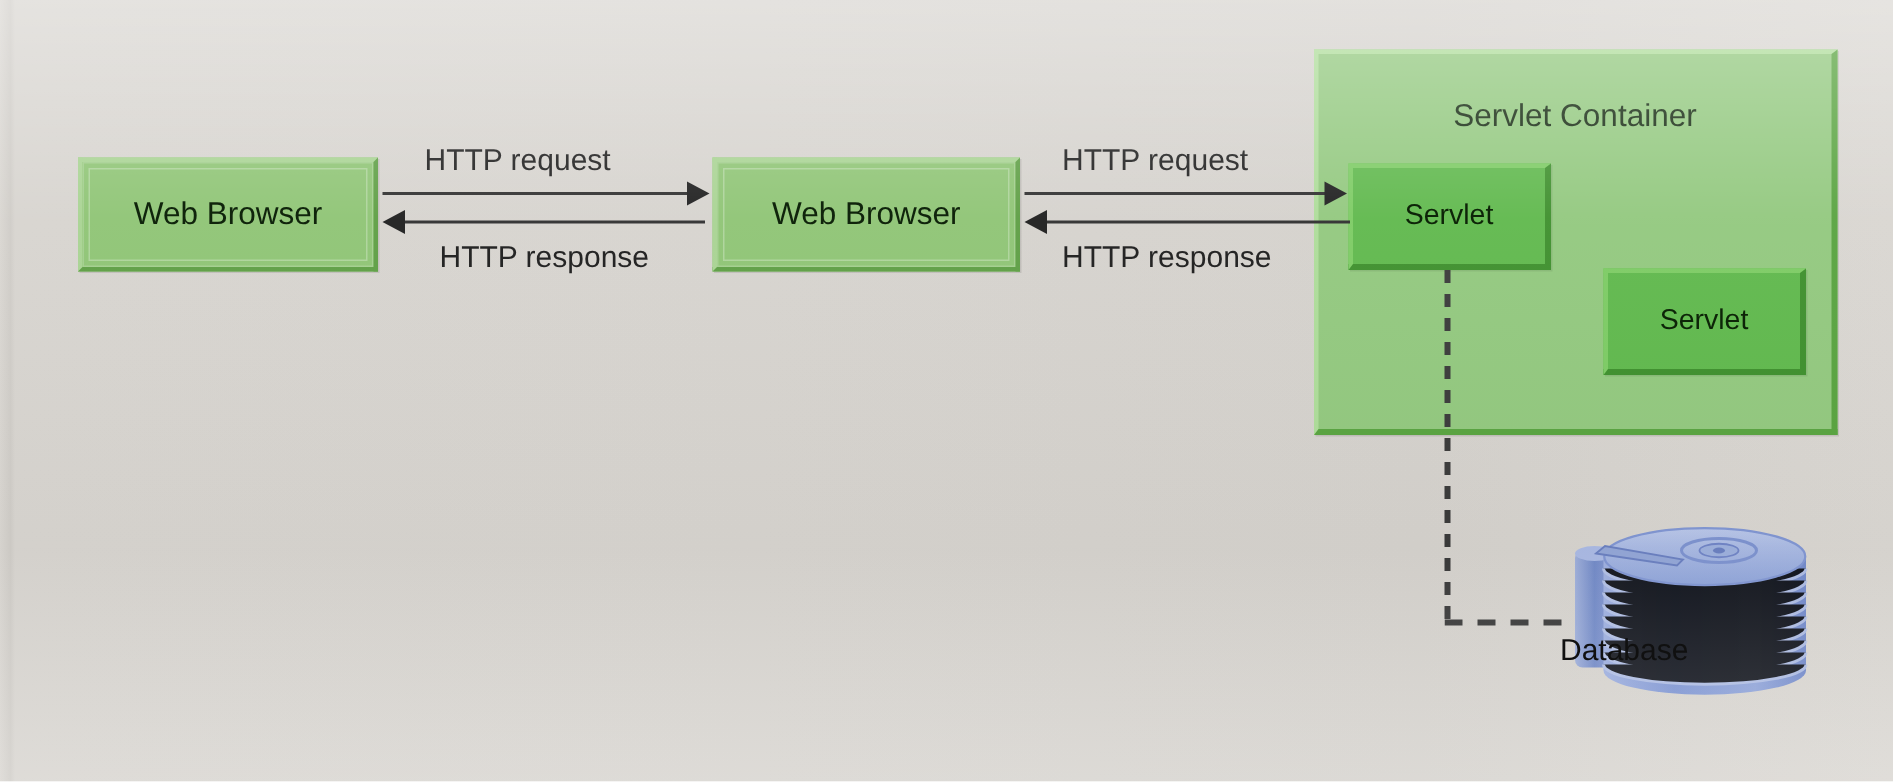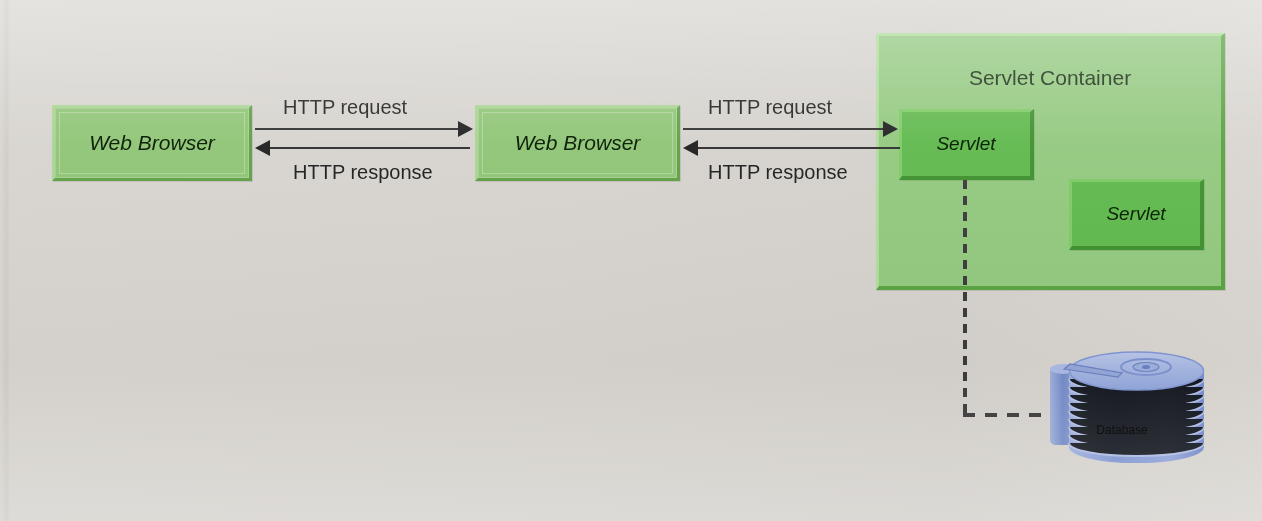--- a/index.html
+++ b/index.html
@@ -33,21 +33,21 @@
   
   .gbox {
     position: absolute;
     box-sizing: border-box;
     display: flex;
     align-items: center;
     justify-content: center;
     color: #10240c;
     white-space: nowrap;
   }
-  .gbox .lbl { position: relative; z-index: 3; font-style: italic; }
+  .gbox .lbl { position: relative; z-index: 3; }
 
   
   .node {
     background: #8ec474;
     border-top: 3px solid #a8d392;
     border-left: 3px solid #a8d392;
     border-right: 3px solid #5d9e43;
     border-bottom: 3px solid #5d9e43;
     box-shadow:
       inset 0 0 0 1px rgba(255,255,255,0.18),
@@ -139,22 +139,22 @@
     left: 1040px;
     top: 345px;
     width: 180px;
     height: 135px;
   }
   .db-label {
     position: absolute;
     left: 0;
     right: 16px;
     top: 78px;
-    text-align: center;
-    font-size: 12px;
+    text-align: left;
+    font-size: 20px;
     color: #101010;
     z-index: 6;
     pointer-events: none;
   }
 </style>
 </head>
 <body>
 
 <div id="canvas">
 

